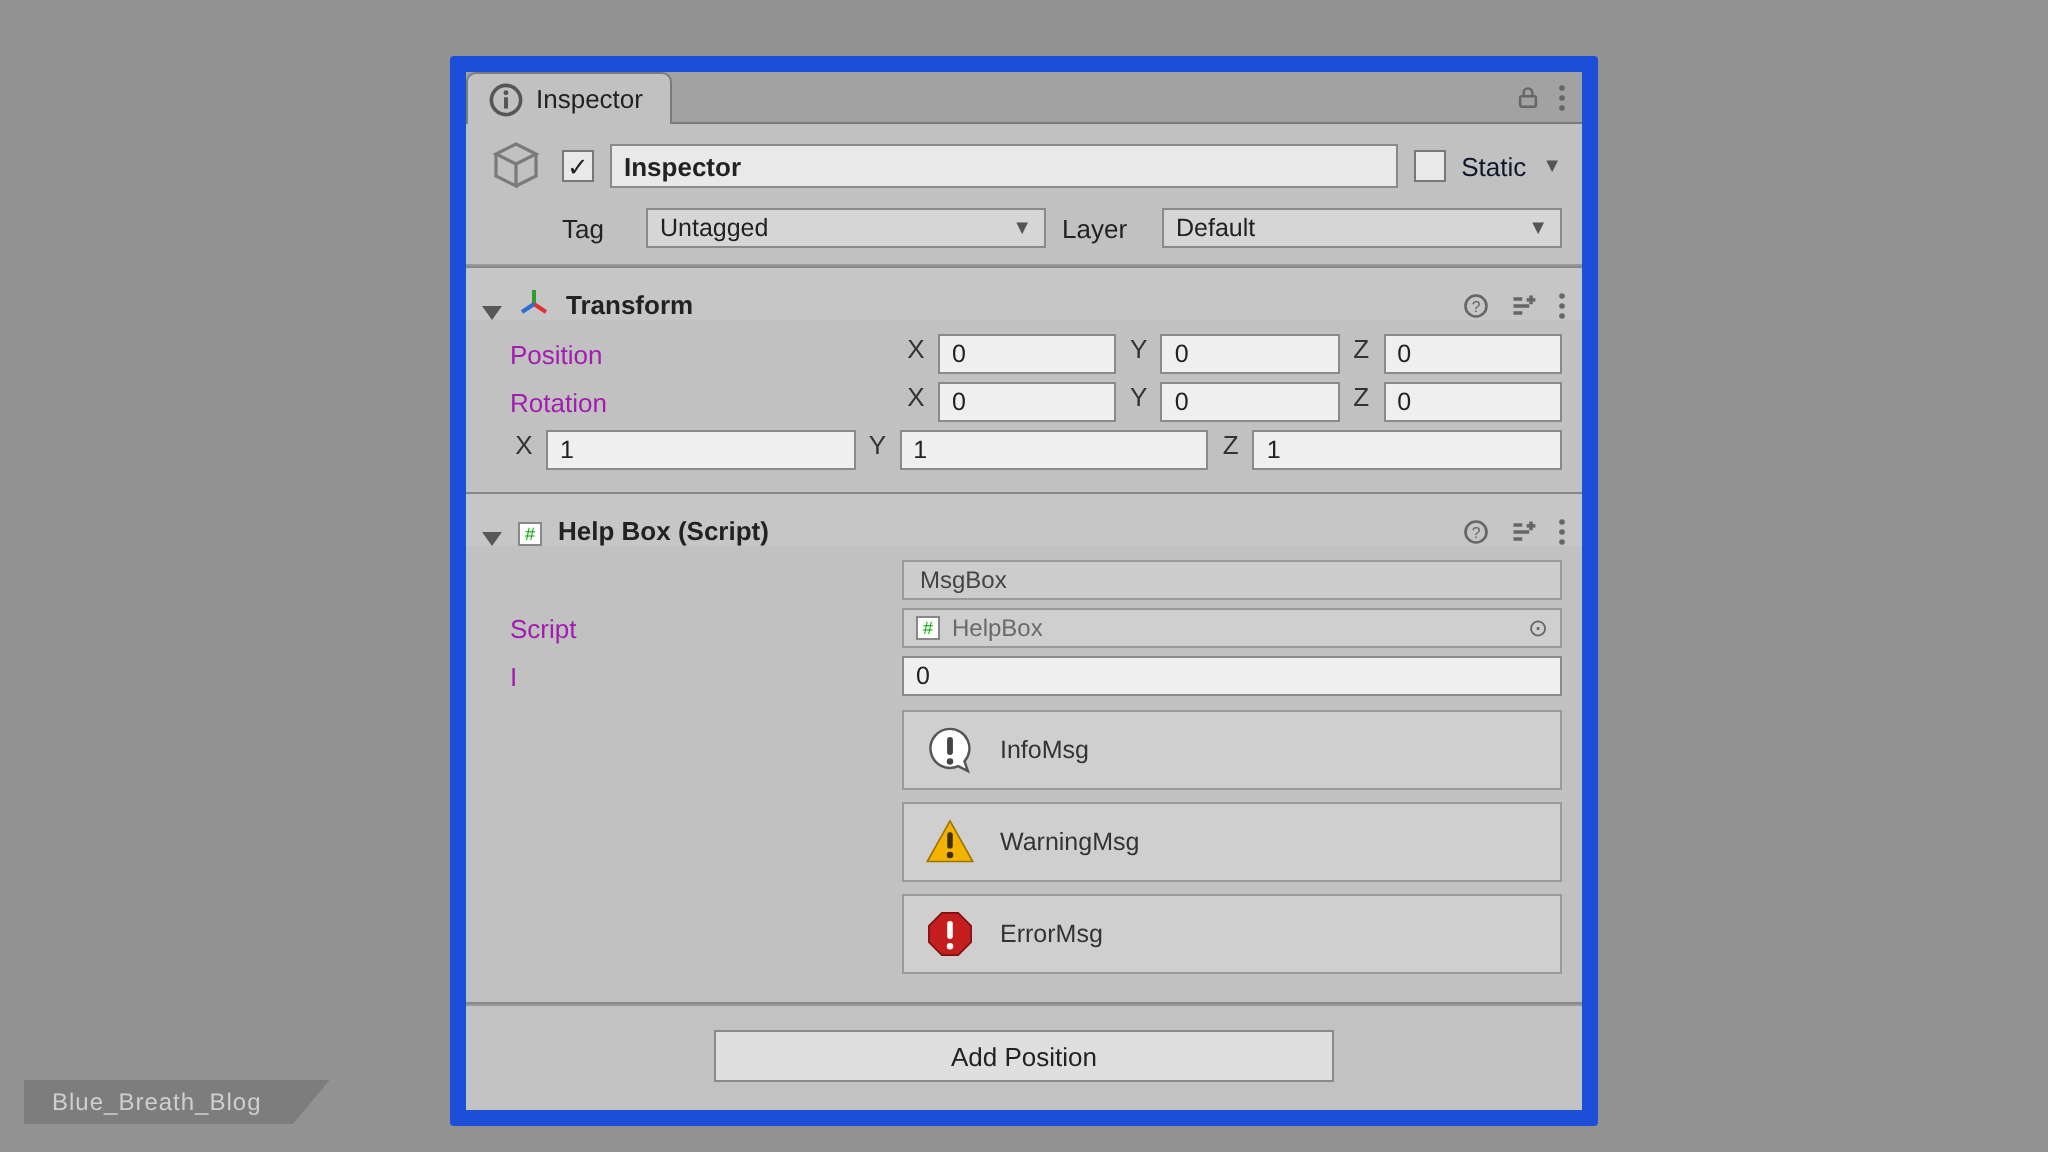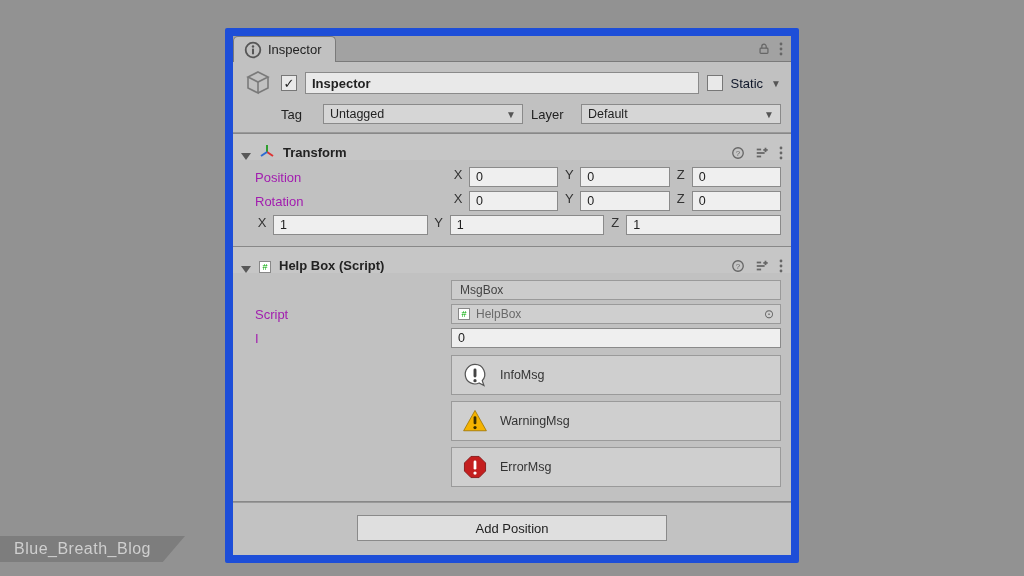--- a/index.html
+++ b/index.html
@@ -204,25 +204,25 @@
     height: 26px;
     background: #dfdfdf;
     border: 1px solid #8a8a8a;
     display: flex;
     align-items: center;
     justify-content: center;
     font-size: 13px;
   }
   .watermark {
     position: absolute;
-    left: 0;
+    left: 12px;
     bottom: 14px;
     background: #7d7d7d;
     color: #cfcfcf;
-    font-size: 16px;
+    font-size: 12px;
     padding: 4px 34px 4px 14px;
     letter-spacing: 0.5px;
     clip-path: polygon(0 0, 100% 0, 88% 100%, 0 100%);
   }
   .icon-small { width: 18px; height: 18px; }
   svg { display: block; }
 </style>
 </head>
 <body>
 

